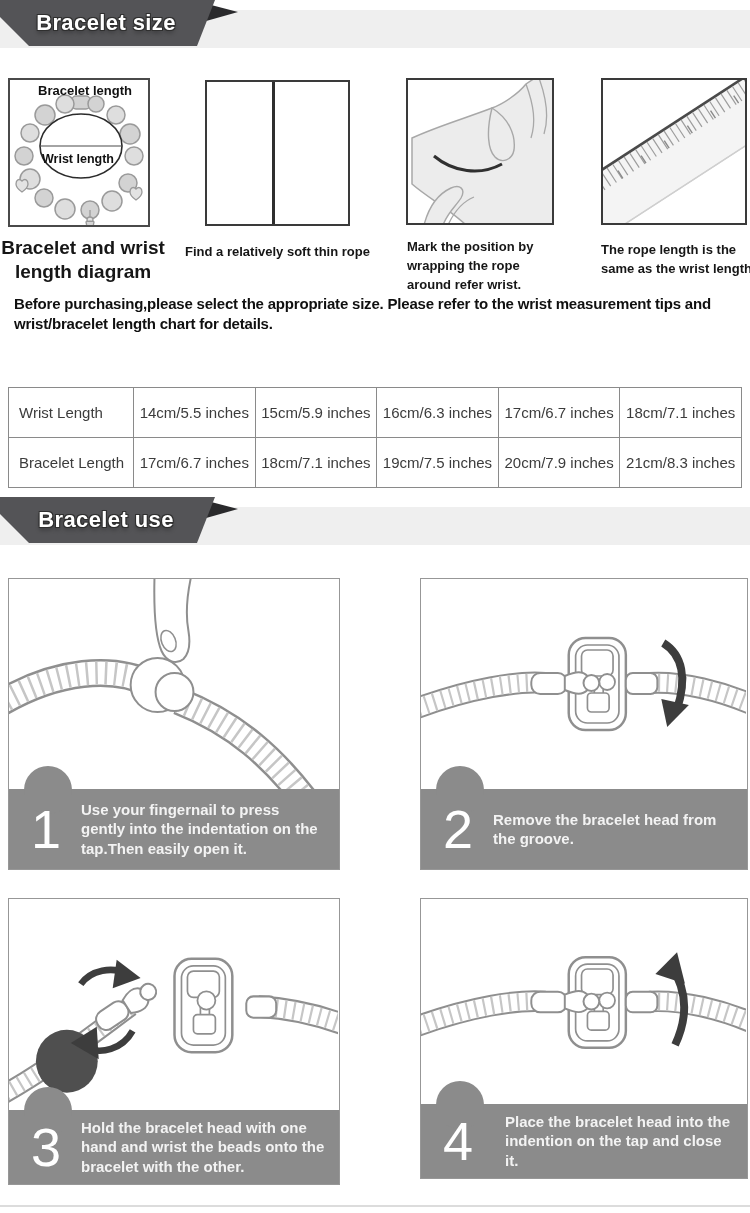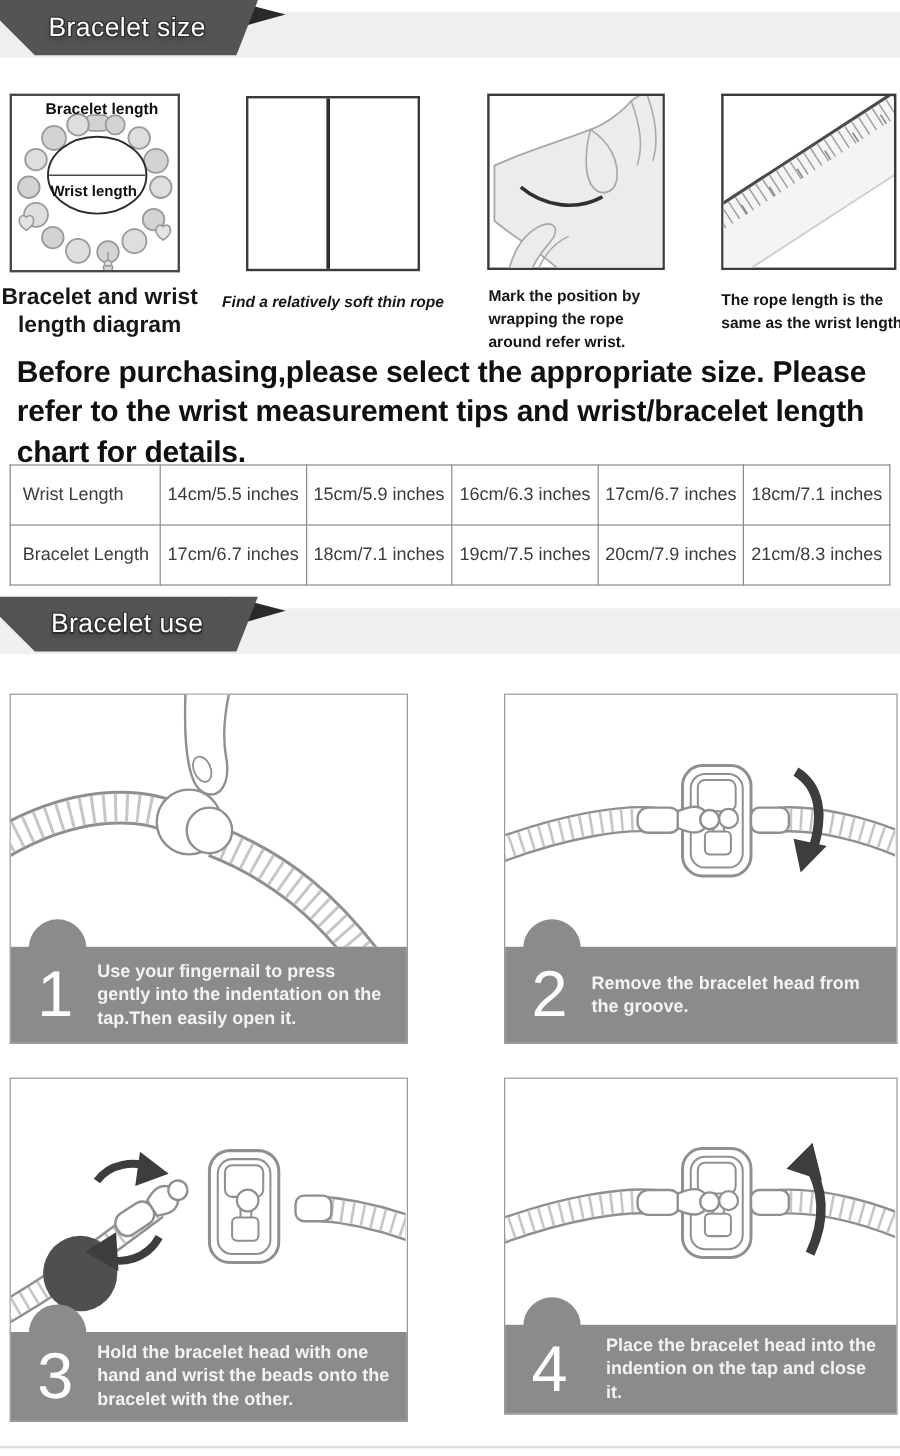--- a/index.html
+++ b/index.html
@@ -5,30 +5,30 @@
   html,body{margin:0;padding:0;background:#fff;}
   #page{position:relative;width:750px;height:1213px;background:#ffffff;overflow:hidden;
         font-family:"Liberation Sans", sans-serif;color:#1a1a1a;}
   .abs{position:absolute;}
 
   
   .banner{position:absolute;left:0;width:750px;height:56px;}
   .banner .strip{position:absolute;left:0;top:10px;width:750px;height:38px;background:#efefef;}
   .banner svg{position:absolute;left:0;top:0;}
   .banner .label{position:absolute;left:0;top:0;width:212px;height:46px;display:flex;align-items:center;justify-content:center;
-    color:#ffffff;font-size:22px;font-weight:400;letter-spacing:.4px;
+    color:#ffffff;font-size:22px;font-weight:700;letter-spacing:.4px;
     text-shadow:1px 1px 0 #2f2f2f,-1px 1px 0 #2f2f2f,1px -1px 0 #2f2f2f,-1px -1px 0 #2f2f2f,0 3px 4px rgba(0,0,0,.35);}
 
   
   .mbox{position:absolute;background:#fff;box-sizing:border-box;}
   .mcap{position:absolute;font-weight:700;color:#161616;}
   .overlabel{position:absolute;font-weight:700;color:#111;}
 
   
-  .intro{position:absolute;left:14px;top:294px;width:726px;font-size:25px;font-weight:700;line-height:1.33;letter-spacing:-.2px;color:#101010;}
+  .intro{position:absolute;left:14px;top:294px;width:726px;font-size:15px;font-weight:700;line-height:1.33;letter-spacing:-.2px;color:#101010;}
   .warning{position:absolute;left:14px;top:351px;width:730px;font-size:14.5px;font-weight:700;color:#f05d65;letter-spacing:-.2px;}
 
   
   table.size{position:absolute;left:8px;top:387px;width:734px;border-collapse:collapse;table-layout:fixed;}
   table.size td{border:1.5px solid #8a8a8a;height:49px;font-size:15px;color:#3c3c3c;text-align:center;padding:0 2px;}
   table.size td.lbl{text-align:left;padding-left:10px;width:112px;}
 
   
   .step-panel{position:absolute;background:#fff;border:1.5px solid #979797;box-sizing:border-box;}
   .step-art{position:absolute;left:0;top:0;}
@@ -83,21 +83,21 @@
       <line x1="31" y1="66" x2="111" y2="66" stroke="#4a4a4a" stroke-width="1.2"></line>
     </svg>
     <div class="overlabel" style="left:28px;top:3px;font-size:13px;">Bracelet length</div>
     <div class="overlabel" style="left:32px;top:72px;font-size:12.5px;">Wrist length</div>
   </div>
   <div class="mcap" style="left:0px;top:236px;width:166px;font-size:19px;line-height:1.25;text-align:center;">Bracelet and wrist length diagram</div>
 
   <div class="mbox" style="left:205px;top:80px;width:145px;height:146px;border:2px solid #3a3a3a;">
     <div class="abs" style="left:46%;top:0;width:3px;height:100%;background:#2e2e2e;"></div>
   </div>
-  <div class="mcap" style="left:170px;top:244px;width:215px;font-size:13px;text-align:center;font-style:italic;">Find a relatively soft thin rope</div>
+  <div class="mcap" style="left:170px;top:244px;width:215px;font-size:13px;text-align:center;">Find a relatively soft thin rope</div>
 
   <div class="mbox" style="left:406px;top:78px;width:148px;height:147px;border:2px solid #3a3a3a;">
     <svg width="144" height="143" viewBox="0 0 144 143">
       <path d="M 4 58 C 30 46 58 38 84 28 C 95 24 110 14 118 4 L 130 -4 L 146 -4 L 146 145 L 58 145 C 40 128 20 118 4 104 Z" fill="#ececec" stroke="#a8a8a8" stroke-width="1.5"></path>
       <path d="M 118 4 C 126 26 128 42 123 58" fill="none" stroke="#a8a8a8" stroke-width="1.3"></path>
       <path d="M 131 -2 C 139 20 141 38 136 54" fill="none" stroke="#a8a8a8" stroke-width="1.3"></path>
       <path d="M 84 28 C 100 38 108 54 106 70 C 104 80 94 84 87 77 C 80 70 78 52 84 28 Z" fill="#ececec" stroke="#a8a8a8" stroke-width="1.4"></path>
       <path d="M 26 76 C 45 92 72 96 94 84" fill="none" stroke="#303030" stroke-width="3"></path>
       <path d="M 16 145 C 21 126 30 114 43 108 C 52 104 58 109 53 118 C 48 126 40 132 35 145 Z" fill="#ececec" stroke="#a8a8a8" stroke-width="1.4"></path>
       <path d="M 40 145 C 47 130 56 121 66 117" fill="none" stroke="#a8a8a8" stroke-width="1.3"></path>

